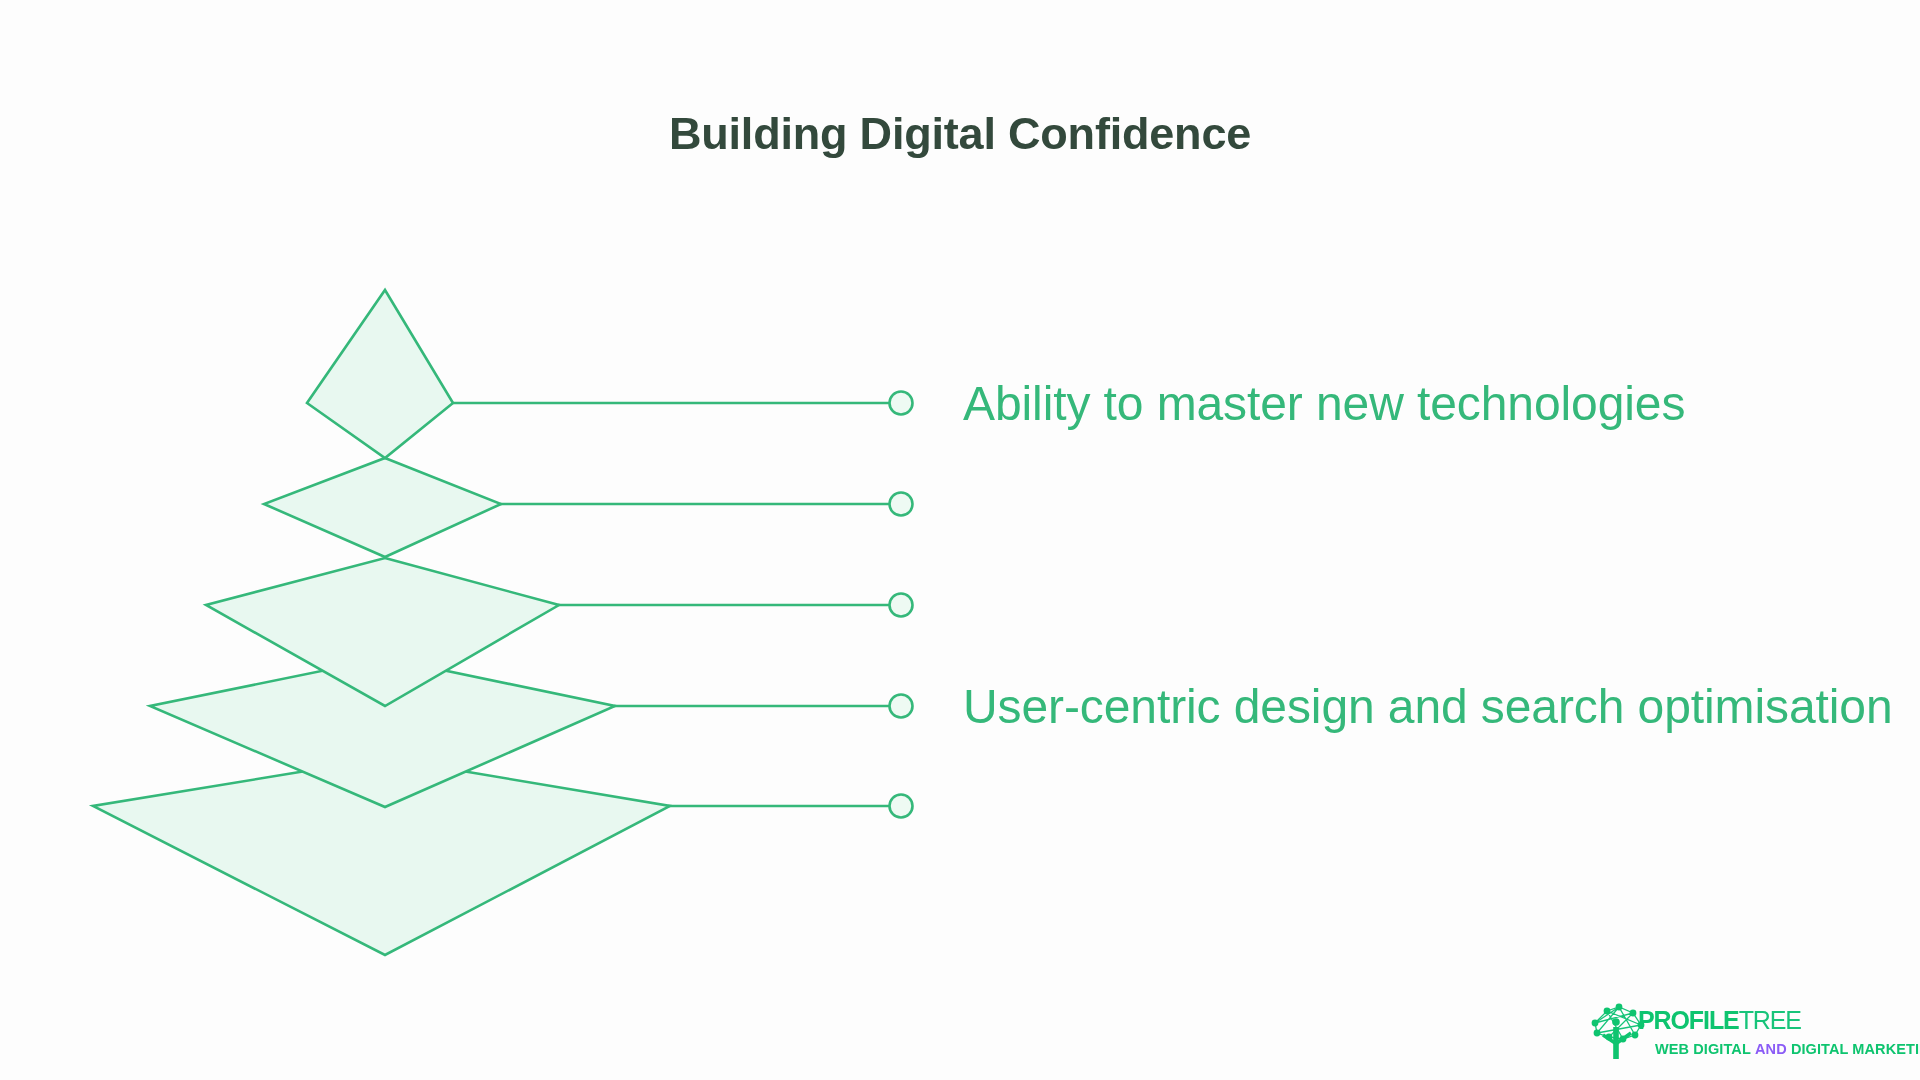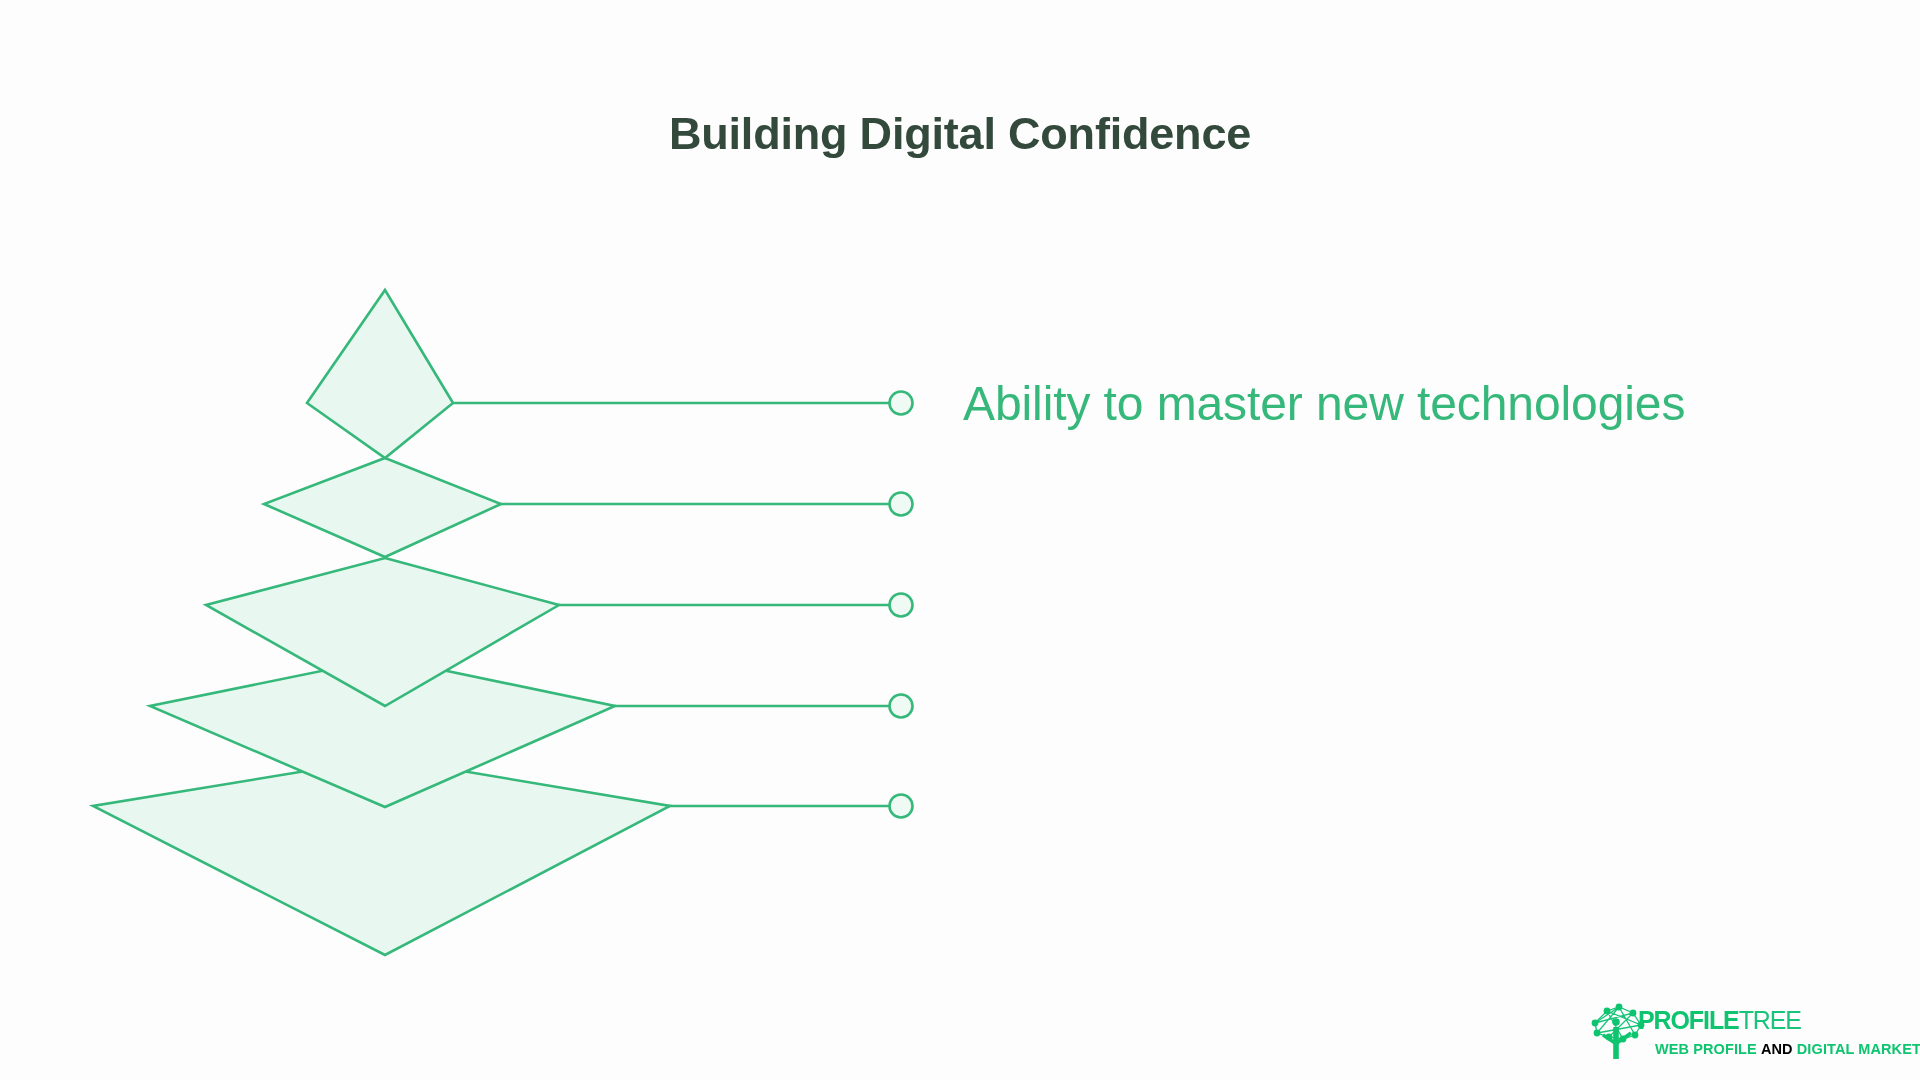--- a/index.html
+++ b/index.html
@@ -44,21 +44,21 @@
     letter-spacing:-1.1px; white-space:nowrap;
   }
   #logo-word .w1{ color:#0ec46f; }
   #logo-word .w2{ color:#17c47a; font-weight:normal; }
   #logo-tag{
     position:absolute; left:70px; top:42px;
     font-size:14.5px; font-weight:bold; line-height:15px;
     letter-spacing:0.1px; white-space:nowrap;
   }
   #logo-tag .t-strong{ color:#0ec46f; }
-  #logo-tag .t-soft{ color:#000000; }
+  #logo-tag .t-soft{ color:#8b5cf6; }
 </style>
 </head>
 <body>
 
 <div id="slide">
 
   <div id="title">Building Digital Confidence</div>
 
   <svg id="pyramid" viewBox="0 0 1920 1080">
 
@@ -83,20 +83,21 @@
     <g>
       <circle cx="901" cy="403" r="11.5" fill="#eefaf3" stroke="#35b87a" stroke-width="2.6"></circle>
       <circle cx="901" cy="504" r="11.5" fill="#eefaf3" stroke="#35b87a" stroke-width="2.6"></circle>
       <circle cx="901" cy="605" r="11.5" fill="#eefaf3" stroke="#35b87a" stroke-width="2.6"></circle>
       <circle cx="901" cy="706" r="11.5" fill="#eefaf3" stroke="#35b87a" stroke-width="2.6"></circle>
       <circle cx="901" cy="806" r="11.5" fill="#eefaf3" stroke="#35b87a" stroke-width="2.6"></circle>
     </g>
   </svg>
 
   <div class="label" style="top:403px">Ability to master new technologies</div>
+  <div class="label" style="top:706px">User-centric design and search optimisation</div>
 
   <div id="logo">
     <svg width="64" height="60" viewBox="0 0 64 60" style="position:absolute;left:0;top:1px;">
       <g stroke="#17c47a" stroke-width="1.3" fill="none">
         <path d="M10 22 L22 10 L34 6 L48 12 L56 24 L50 34 L38 38 L24 36 L12 32 Z"></path>
         <path d="M10 22 L34 6 M22 10 L38 38 M34 6 L50 34 M48 12 L24 36 M56 24 L12 32 M10 22 L48 12 M22 10 L56 24 M12 32 L34 6"></path>
       </g>
       <g fill="#0ec46f">
         <circle cx="10" cy="22" r="3.4"></circle>
           <circle cx="22" cy="10" r="3.4"></circle>
@@ -106,16 +107,16 @@
           <circle cx="50" cy="34" r="3.4"></circle>
         <circle cx="38" cy="38" r="3.4"></circle>
           <circle cx="24" cy="36" r="3.4"></circle>
         <circle cx="12" cy="32" r="3.4"></circle>
           <circle cx="31" cy="21" r="3.8"></circle>
       </g>
       <path d="M28.2 26 h5.6 v32 h-5.6 z" fill="#0ec46f"></path>
       <path d="M30 42 L18 34 M32 42 L46 32" stroke="#0ec46f" stroke-width="3.4" fill="none"></path>
     </svg>
     <div id="logo-word"><span class="w1">PROFILE</span><span class="w2">TREE</span></div>
-    <div id="logo-tag"><span class="t-strong">WEB PROFILE</span><span class="t-soft">&nbsp;</span><span class="t-soft">AND</span><span class="t-soft">&nbsp;</span><span class="t-strong">DIGITAL MARKETING</span></div>
+    <div id="logo-tag"><span class="t-strong">WEB DIGITAL</span><span class="t-soft">&nbsp;</span><span class="t-soft">AND</span><span class="t-soft">&nbsp;</span><span class="t-strong">DIGITAL MARKETING</span></div>
   </div>
 
 </div>
 
 </body></html>

